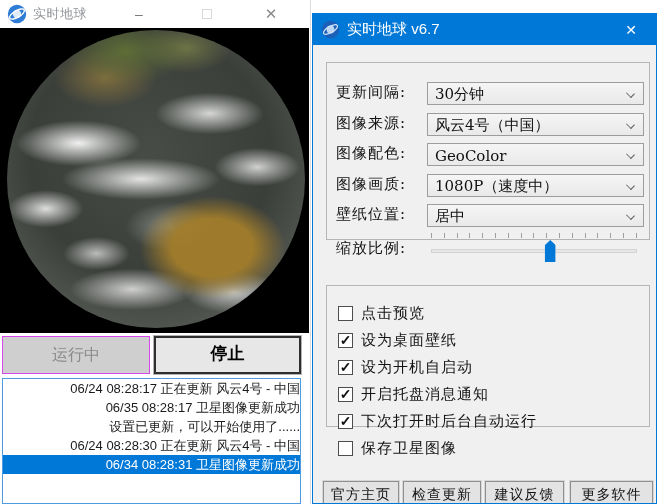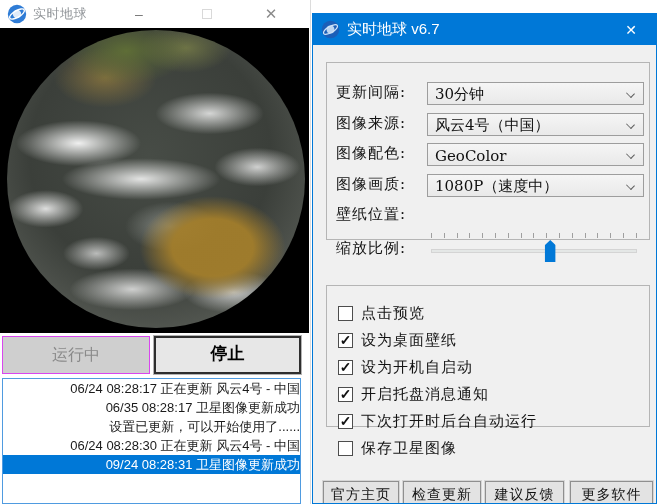--- a/index.html
+++ b/index.html
@@ -187,21 +187,21 @@
     <div class="lw-buttons">
       <div class="btn-running">运行中</div>
       <div class="btn-stop">停止</div>
     </div>
 
     <div class="log-list">
       <div class="log-row">06/24 08:28:17 正在更新 风云4号 - 中国</div>
       <div class="log-row">06/35 08:28:17 卫星图像更新成功</div>
       <div class="log-row">设置已更新，可以开始使用了......</div>
       <div class="log-row">06/24 08:28:30 正在更新 风云4号 - 中国</div>
-      <div class="log-row selected">09/24 08:28:31 卫星图像更新成功</div>
+      <div class="log-row selected">06/34 08:28:31 卫星图像更新成功</div>
     </div>
   </div>
 
   <div class="right-window">
     <div class="rw-titlebar">
       <svg class="app-ico" viewBox="0 0 24 24">
         <circle cx="12" cy="12" r="11" fill="#1b5fb8"></circle>
         <circle cx="12" cy="12" r="5" fill="#cfe3f7" opacity="0.9"></circle>
         <ellipse cx="12" cy="12" rx="10" ry="4" fill="none" stroke="#cfe3f7" stroke-width="1.6" transform="rotate(-30 12 12)"></ellipse>
       </svg>
@@ -235,20 +235,24 @@
       </div>
       <div class="set-row r3">
         <span class="lbl">图像画质:</span>
         <div class="combo">
           <span class="val">1080P（速度中）</span>
           <span class="chev"></span>
         </div>
       </div>
       <div class="set-row r4">
         <span class="lbl">壁纸位置:</span>
+        <div class="combo">
+          <span class="val">居中</span>
+          <span class="chev"></span>
+        </div>
       </div>
       <div class="set-row slider-row">
         <span class="lbl" style="top:8px">缩放比例:</span>
         <div class="slider">
           <div class="ticks"></div>
           <div class="track"></div>
           <div class="thumb" style="left: 56%;"></div>
         </div>
       </div>
     </div>

